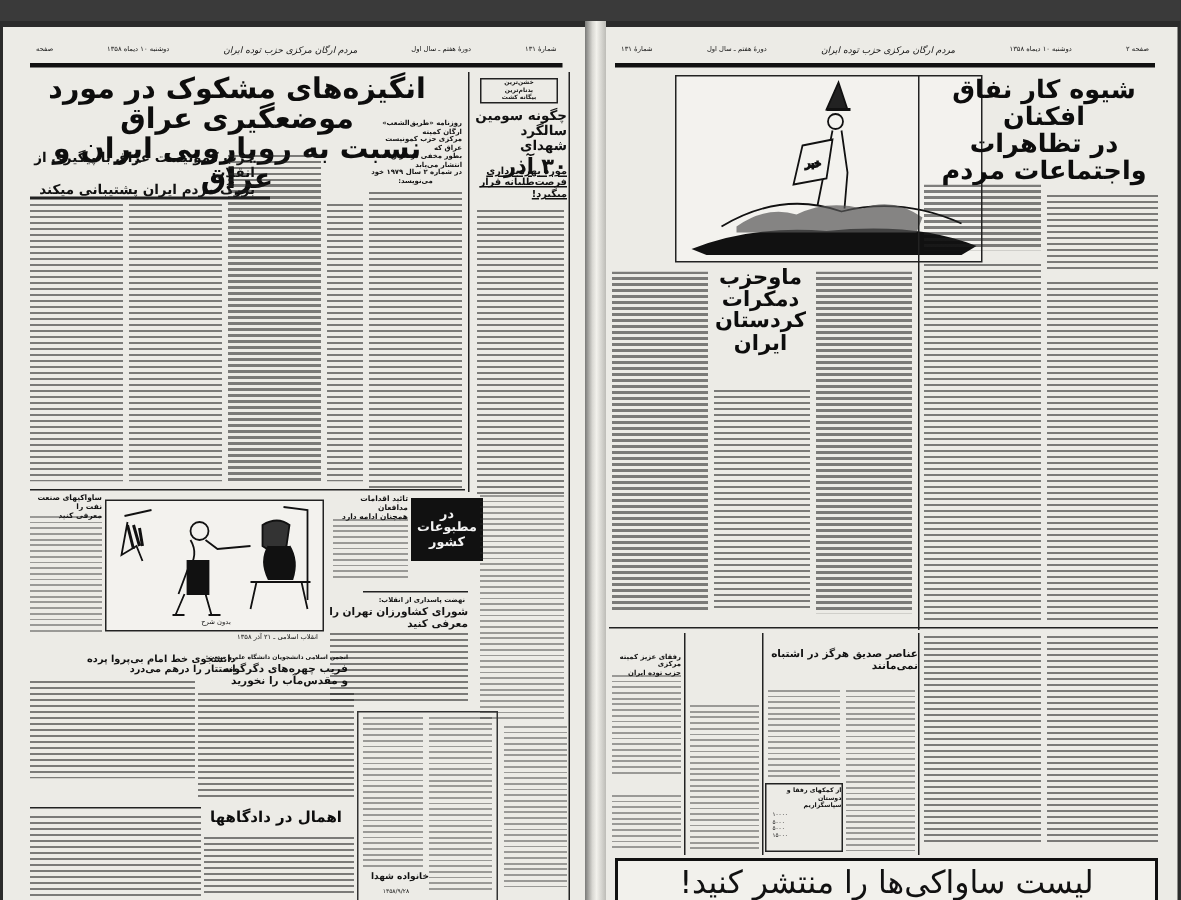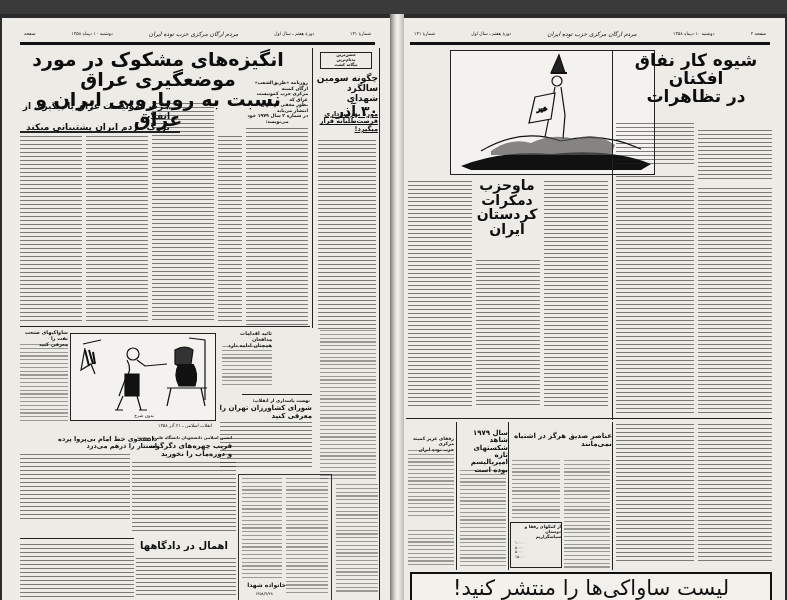--- a/index.html
+++ b/index.html
@@ -126,40 +126,45 @@
       <div class="small" style="left:0; bottom:2px; width:146px; text-align:center; font-size:4.5px;">بدون شرح</div>
     </div>
     <div class="small" style="left:70px; top:405px; width:140px; font-size:4.5px;">انقلاب اسلامی ـ ۲۱ آذر ۱۳۵۸</div>
 
     <div class="sub" style="left:218px; top:313px; width:52px; font-size:5px;">
       <div>تائید اقدامات مدافعان</div>
       <div>همچنان ادامه دارد</div>
     </div>
     <div class="col light" style="left:220px; top:328px; width:50px; height:42px;"></div>
 
+    <div class="black-box" style="left:272px; top:314px; width:48px; height:42px; font-size:8.5px;">
+      <div>در</div>
+      <div>مطبوعات</div>
+      <div>کشور</div>
+    </div>
 
     <div class="hrule" style="left:240px; top:376px; width:70px;"></div>
     <div class="small" style="left:218px; top:380px; width:90px; font-size:4.5px; font-weight:bold;">نهضت پاسداری از انقلاب:</div>
     <div class="sub" style="left:216px; top:386px; width:94px; font-size:7px;">
       <div>شورای کشاورزان تهران را</div>
       <div>معرفی کنید</div>
     </div>
     <div class="col" style="left:218px; top:404px; width:92px; height:48px;"></div>
     <div class="col light" style="left:318px; top:312px; width:56px; height:150px;"></div>
 
     <div class="sub" style="left:18px; top:418px; width:110px; font-size:6.5px;margin-left:27px;">
       <div>دانشجوی خط امام بی‌پروا پرده</div>
       <div>استتار را درهم می‌درد</div>
     </div>
     <div class="col" style="left:18px; top:436px; width:110px; height:65px;"></div>
 
     <div class="small" style="left:130px; top:418px; width:100px; font-size:4px; font-weight:bold;">انجمن اسلامی دانشجویان دانشگاه علم و صنعت:</div>
     <div class="sub" style="left:130px; top:424px; width:100px; font-size:7px;">
       <div>فریب چهره‌های دگرگونه</div>
-      <div>و دوره‌مآب را نخورید</div>
+      <div>و مقدس‌مآب را نخورید</div>
     </div>
     <div class="col" style="left:130px; top:444px; width:104px; height:70px;"></div>
 
     <div class="hrule" style="left:18px; top:520px; width:114px;"></div>
     <div class="col" style="left:18px; top:526px; width:114px; height:55px;"></div>
 
     <div class="headline" style="left:130px; top:523px; width:104px; font-size:10px;">اهمال در دادگاهها</div>
     <div class="col" style="left:134px; top:540px; width:100px; height:40px;"></div>
 
     <div class="box" style="left:236px; top:456px; width:94px; height:128px; border-color:#333;"></div>
@@ -195,20 +200,21 @@
           <path d="M30 100 q40 -24 80 -10 q40 -10 80 8"></path>
         </g>
         <path d="M10 115 q40 -16 90 -12 q60 -6 100 10 l-10 6 h-170 z" fill="#111"></path>
         <path d="M40 100 q20 -14 40 -8 q20 -10 44 -4 q20 -8 40 6 l-4 10 h-120 z" fill="#555" opacity="0.7"></path>
       </svg>
     </div>
 
     <div class="headline" style="left:212px; top:34px; width:160px; font-size:17px;">
       <div>شیوه کار نفاق افکنان</div>
       <div>در تظاهرات</div>
+      <div>واجتماعات مردم</div>
     </div>
 
     <div class="vrule" style="left:208px; top:32px; height:370px;"></div>
     <div class="col" style="left:212px; top:105px; width:78px; height:44px;"></div>
     <div class="col" style="left:294px; top:112px; width:74px; height:50px;"></div>
     <div class="col" style="left:212px; top:158px; width:78px; height:240px;"></div>
     <div class="col" style="left:294px; top:170px; width:74px; height:228px;"></div>
 
     <div class="col" style="left:4px; top:163px; width:64px; height:226px;"></div>
     <div class="headline" style="left:72px; top:160px; width:62px; font-size:14px;">
@@ -223,26 +229,20 @@
     <div class="hrule" style="left:2px; top:400px; width:366px;"></div>
 
     <div class="sub" style="left:4px; top:418px; width:46px; font-size:4.6px;">
       <div>رفقای عزیز کمیته مرکزی</div>
       <div>حزب توده ایران</div>
     </div>
     <div class="col light" style="left:4px; top:432px; width:46px; height:68px;"></div>
     <div class="col light" style="left:4px; top:512px; width:46px; height:36px;"></div>
 
     <div class="vrule" style="left:52px; top:404px; height:148px;"></div>
-    <div class="sub" style="left:54px; top:412px; width:50px; font-size:7px; line-height:1.05;">
-      <div>سال ۱۹۷۹</div>
-      <div>شاهد شکستهای</div>
-      <div>تازه امپریالیسم</div>
-      <div>بوده است</div>
-    </div>
     <div class="col light" style="left:56px; top:452px; width:46px; height:96px;"></div>
     <div class="vrule" style="left:104px; top:404px; height:148px;"></div>
 
     <div class="sub" style="left:106px; top:414px; width:102px; font-size:7px;">
       <div>عناصر صدیق هرگز در اشتباه</div>
       <div>نمی‌مانند</div>
     </div>
     <div class="col light" style="left:108px; top:442px; width:48px; height:60px;"></div>
     <div class="col light" style="left:160px; top:442px; width:46px; height:110px;"></div>
 

